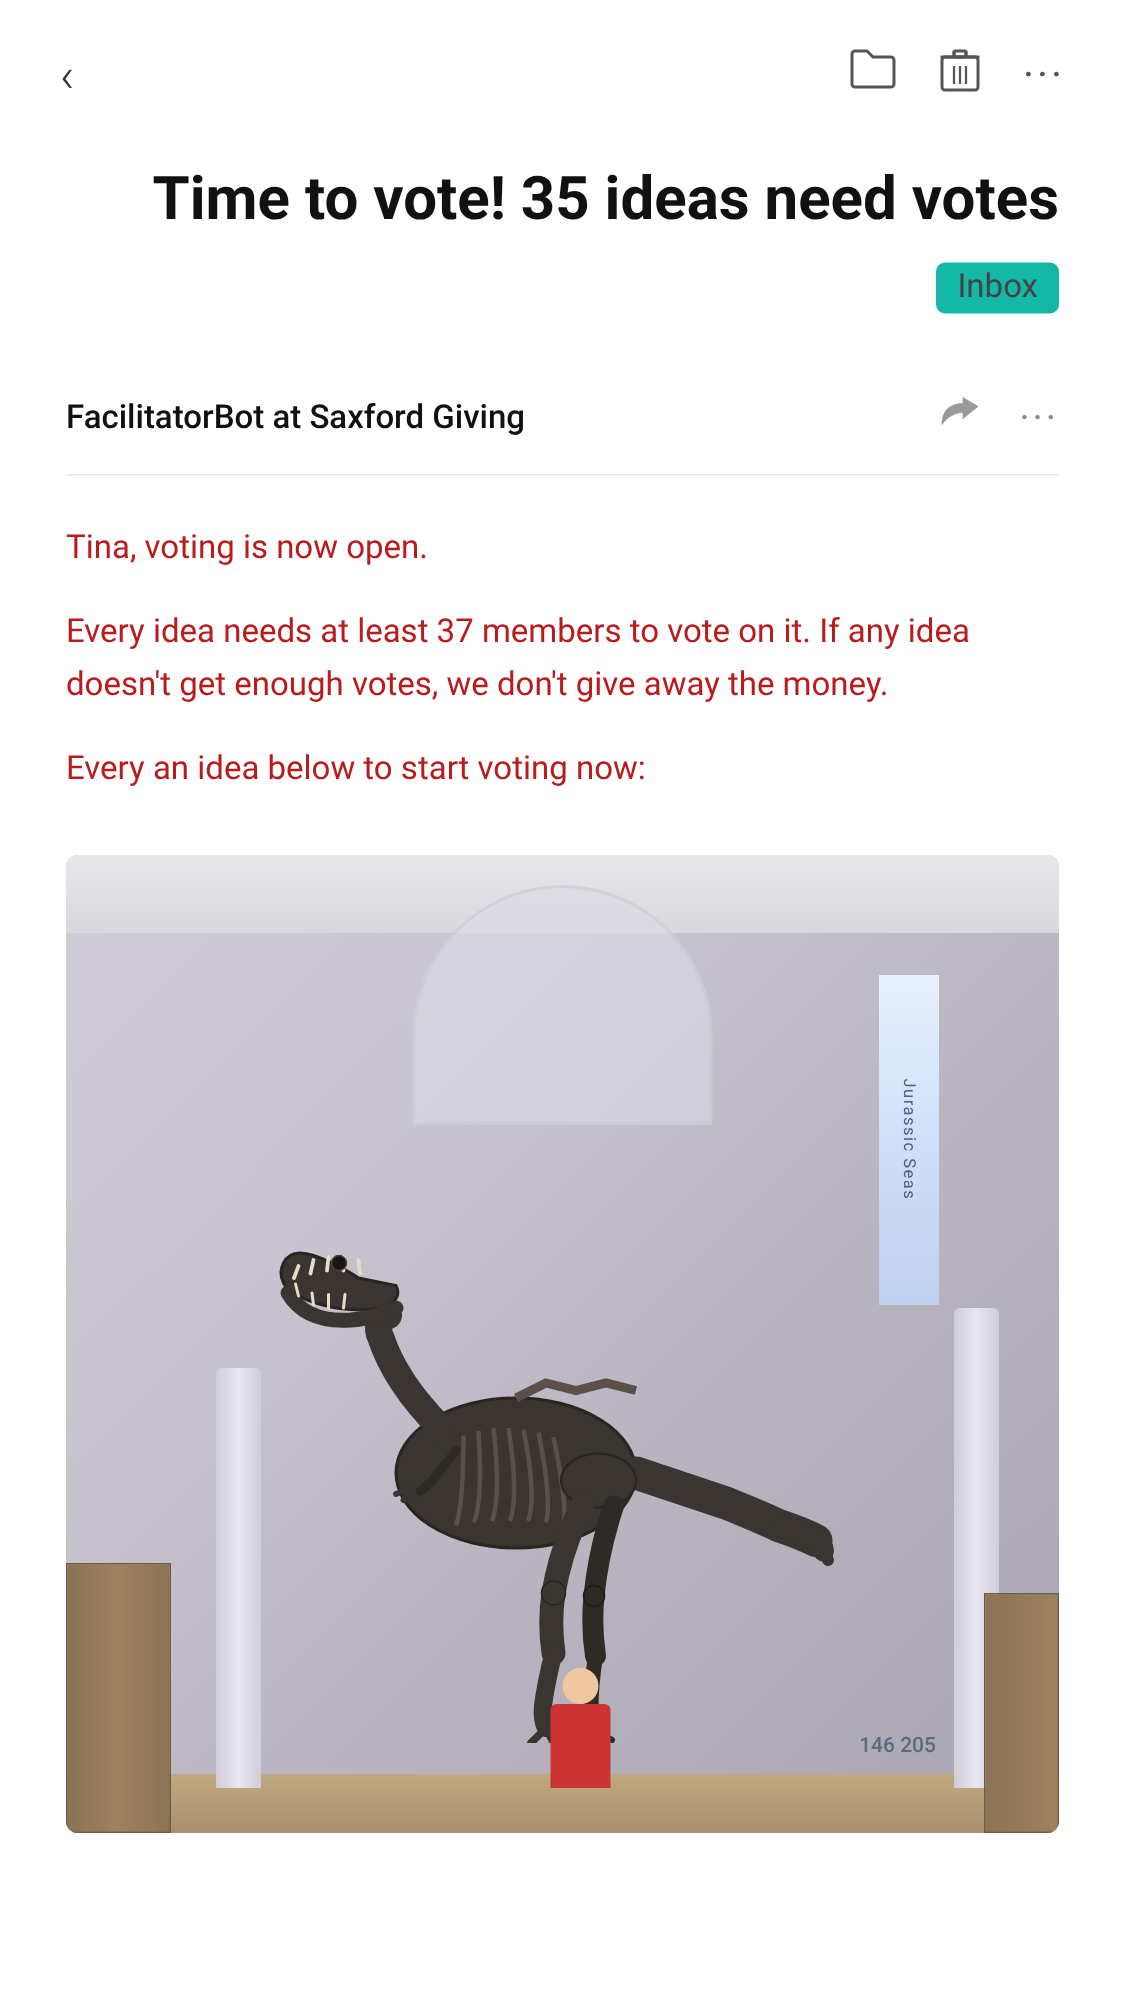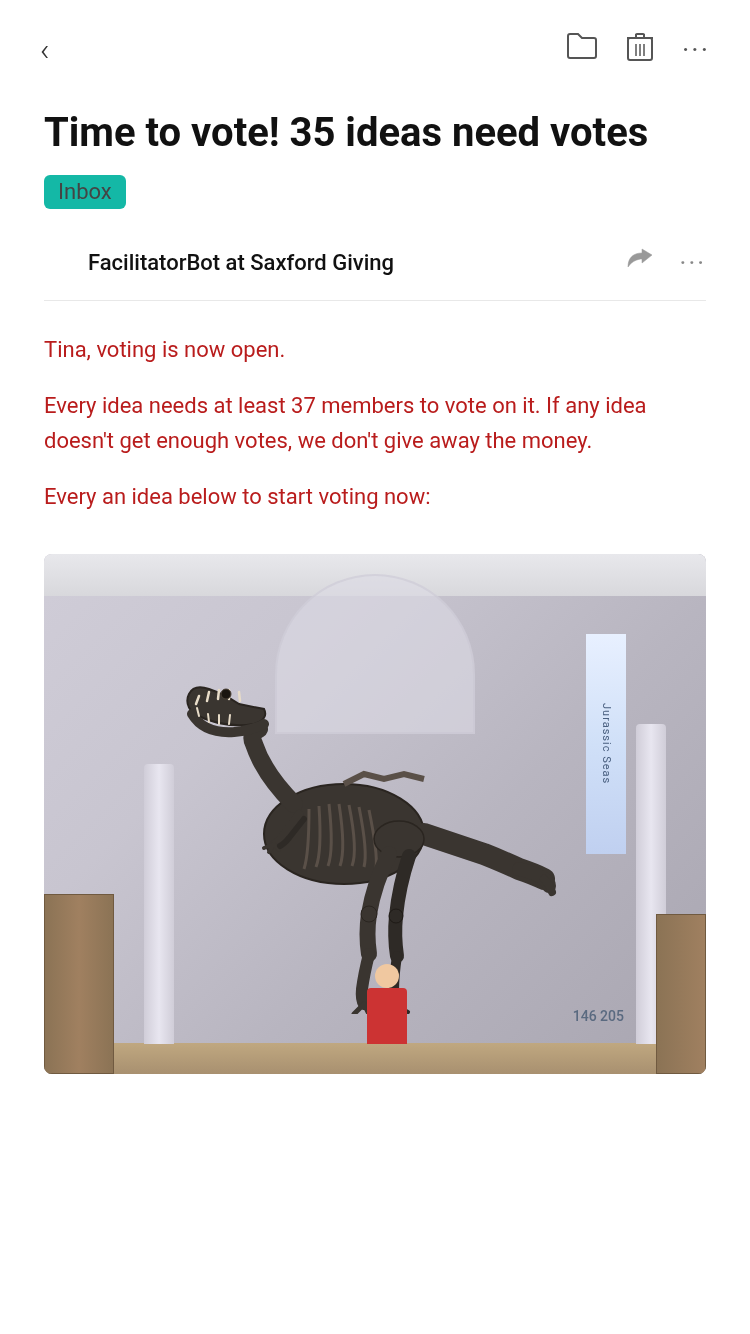--- a/index.html
+++ b/index.html
@@ -58,25 +58,26 @@
 
     .email-header {
       padding: 20px 44px 16px 44px;
     }
 
     .email-subject {
       font-size: 40px;
       font-weight: 700;
       color: #111;
       line-height: 1.2;
-      margin-bottom: 0;
+      margin-bottom: 16px;
       display: flex;
       align-items: flex-start;
       flex-wrap: wrap;
       gap: 12px;
+      justify-content: flex-end;
     }
 
     .subject-text {
       display: inline;
     }
 
     .inbox-badge {
       display: inline-flex;
       align-items: center;
       background: #14b8a6;
@@ -88,21 +89,20 @@
       white-space: nowrap;
       vertical-align: middle;
       margin-top: 6px;
     }
 
     .sender-row {
       display: flex;
       align-items: center;
       justify-content: space-between;
       padding: 20px 44px 12px 44px;
-      margin-left: 44px;
     }
 
     .sender-info {
       display: flex;
       flex-direction: column;
     }
 
     .sender-name {
       font-size: 22px;
       font-weight: 500;
@@ -158,21 +158,21 @@
     }
 
     .image-container {
       margin: 20px 44px 0 44px;
       border-radius: 8px;
       overflow: hidden;
     }
 
     .dino-image {
       width: 100%;
-      height: 520px;
+      height: 652px;
       background: linear-gradient(
         180deg,
         #d8d8dc 0%,
         #c8c8cc 10%,
         #b0adb8 20%,
         #8a8590 30%,
         #6e6a72 40%,
         #58555c 50%,
         #4a4750 60%,
         #3e3c42 70%,

